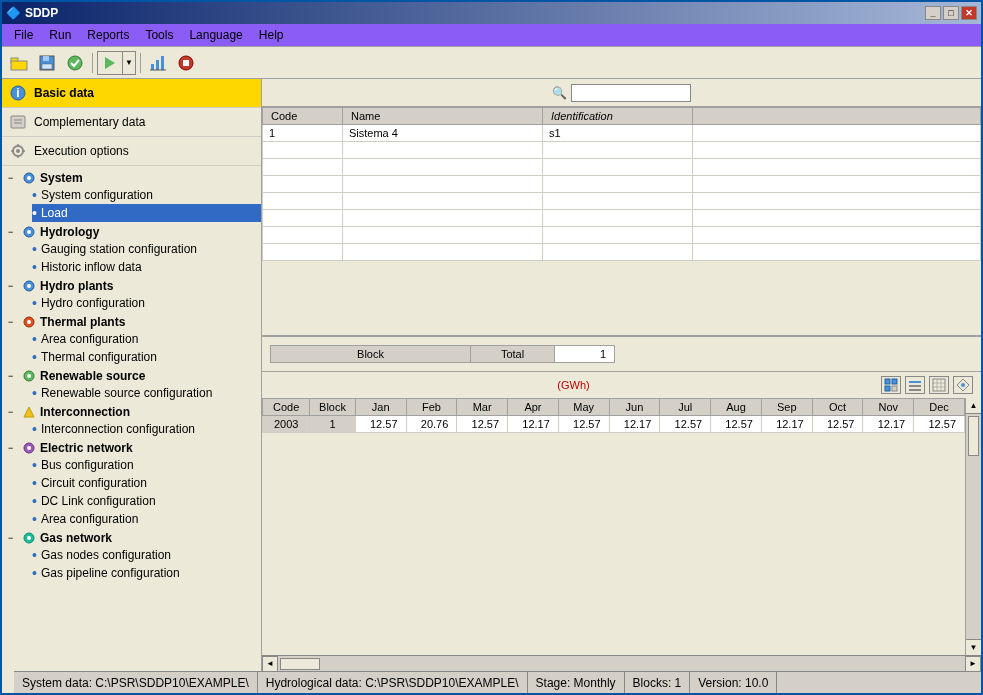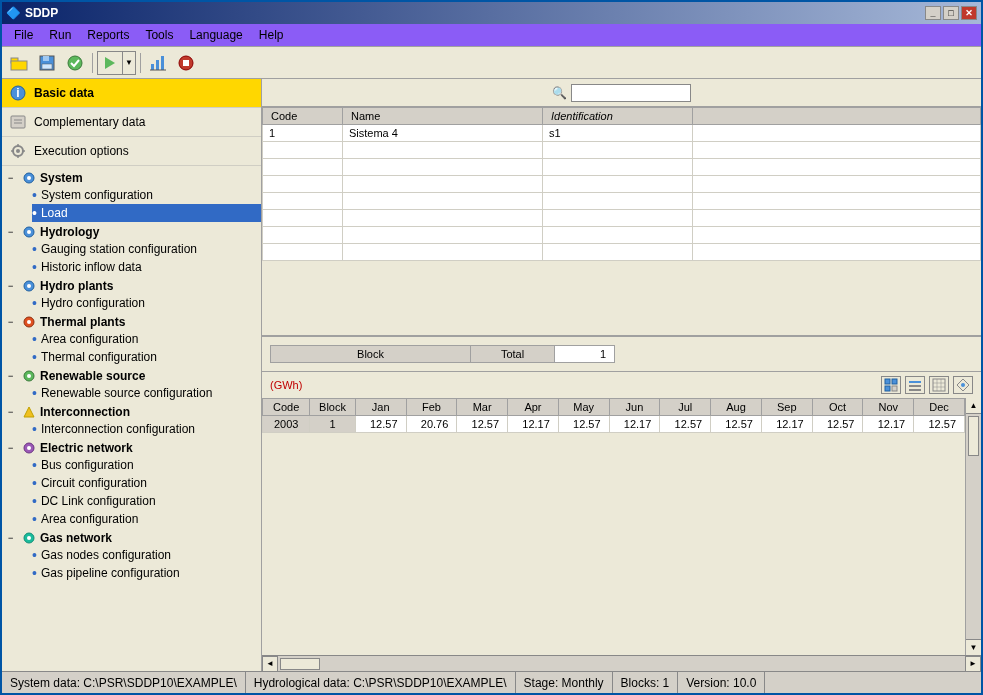--- a/index.html
+++ b/index.html
@@ -54,38 +54,38 @@
     
     .load-blocks-area { padding: 8px; background: #ece9d8; border-bottom: 1px solid #a0a0a0; }
     .load-blocks-table { border-collapse: collapse; }
     .load-blocks-table td { border: 1px solid #a0a0a0; padding: 2px 8px; font-size: 11px; background: #ece9d8; }
     .load-blocks-table td.header { background: #d4d0c8; text-align: center; }
     .load-blocks-table td.value { background: white; text-align: right; width: 60px; }
 
     
     .bottom-area { flex: 1; overflow: hidden; display: flex; flex-direction: column; }
     .bottom-toolbar { display: flex; align-items: center; justify-content: flex-end; padding: 4px 8px; gap: 4px; }
-    .gwh-label { flex: 1; color: #c00000; font-size: 11px; }
+    .gwh-label { flex: 1; text-align: center; color: #c00000; font-size: 11px; }
     .bottom-icon-btn { width: 20px; height: 18px; background: #ece9d8; border: 1px solid #888; display: flex; align-items: center; justify-content: center; cursor: pointer; font-size: 11px; }
 
     .scroll-area { overflow: auto; flex: 1; }
     .data-grid { border-collapse: collapse; min-width: 100%; }
     .data-grid th { background: #d4d0c8; border: 1px solid #a0a0a0; padding: 2px 6px; text-align: center; font-weight: normal; font-size: 11px; position: sticky; top: 0; z-index: 1; }
     .data-grid td { border: 1px solid #d0cec4; padding: 2px 8px; font-size: 11px; background: white; text-align: right; }
     .data-grid td.year { background: #d4d0c8; text-align: center; }
     .data-grid td.block { background: #d4d0c8; text-align: center; }
 
     
     .scrollbar-area { width: 16px; background: #d4d0c8; border-left: 1px solid #a0a0a0; display: flex; flex-direction: column; }
     .scroll-up { height: 16px; background: #ece9d8; border-bottom: 1px solid #888; display: flex; align-items: center; justify-content: center; font-size: 8px; cursor: pointer; }
     .scroll-down { height: 16px; background: #ece9d8; border-top: 1px solid #888; display: flex; align-items: center; justify-content: center; font-size: 8px; cursor: pointer; margin-top: auto; }
     .scroll-thumb { height: 40px; background: #ece9d8; border: 1px solid #888; margin: 2px; cursor: pointer; }
 
     
-    .status-bar { height: 22px; background: #d4d0c8; border-top: 1px solid #888; display: flex; align-items: center; gap: 0; font-size: 11px; }
+    .status-bar { height: 22px; background: #d4d0c8; border-top: 1px solid #888; display: flex; align-items: center; gap: 0; font-size: 11px; margin-left: 12px; }
     .status-item { padding: 2px 8px; border-right: 1px solid #888; height: 100%; display: flex; align-items: center; }
 
     
     .hscroll { height: 16px; background: #d4d0c8; display: flex; align-items: center; border-top: 1px solid #888; }
     .hscroll-btn { width: 16px; height: 16px; background: #ece9d8; border: 1px solid #888; display: flex; align-items: center; justify-content: center; font-size: 8px; cursor: pointer; flex-shrink: 0; }
     .hscroll-track { flex: 1; height: 100%; background: #d4d0c8; position: relative; }
     .hscroll-thumb { width: 40px; height: 12px; background: #ece9d8; border: 1px solid #888; position: absolute; left: 2px; top: 2px; cursor: pointer; }
   </style>
 </head>
 <body>

